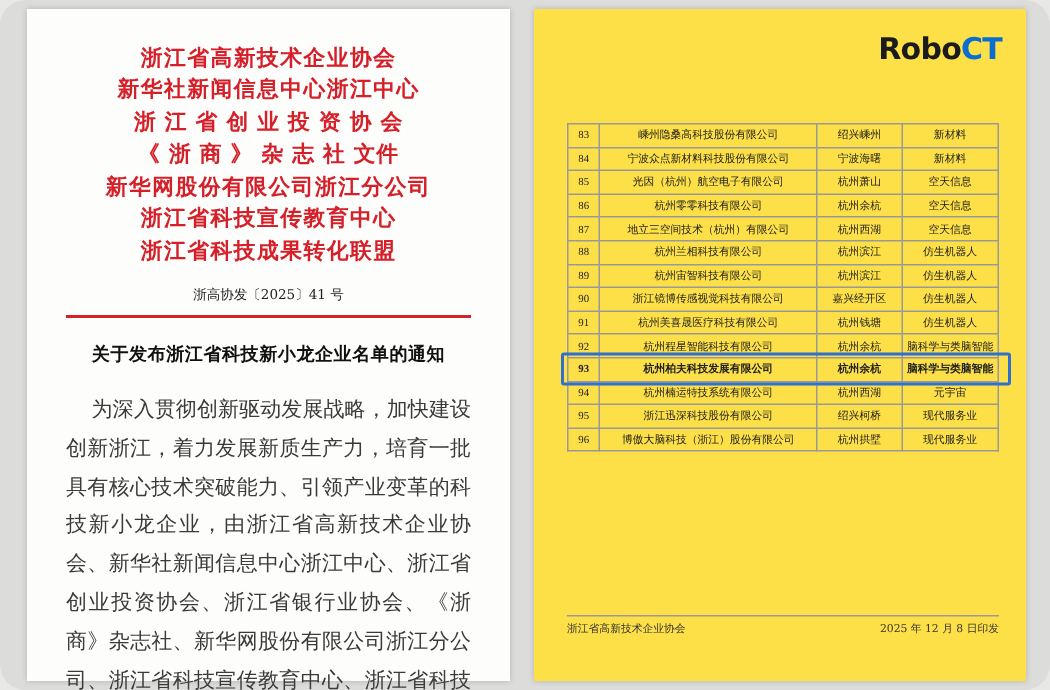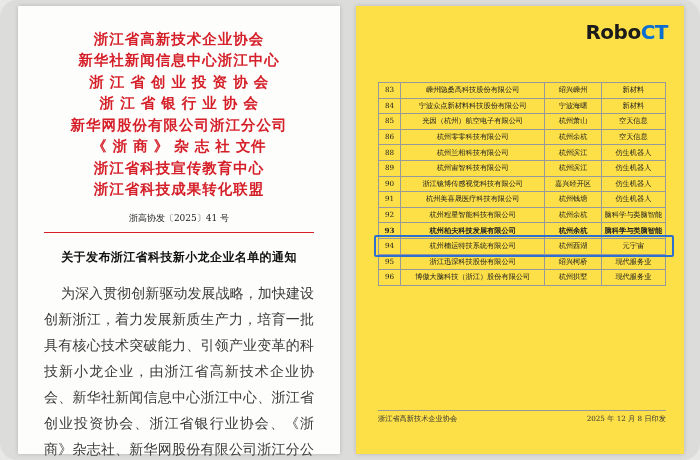--- a/index.html
+++ b/index.html
@@ -126,20 +126,21 @@
   }
   table.listing td {
     border: 0.8px solid #999;
     font-size: 7.2px;
     color: #202020;
     padding: 2.3px 2px;
     height: 10px;
     line-height: 1.15;
     white-space: nowrap;
     overflow: hidden;
+    font-family: Liberation Serif, serif;
   }
   td.c-no {
     width: 20px;
     text-align: center;
   }
   td.c-name {
     width: 150px;
     text-align: center;
   }
   td.c-region {
@@ -188,23 +189,22 @@
 <body>
 
 <div class="stage">
 
   <div class="page-left">
     <div class="inner">
       <div class="red-head">
         <span class="l">浙江省高新技术企业协会</span>
         <span class="l">新华社新闻信息中心浙江中心</span>
         <span class="l wide">浙 江 省 创 业 投 资 协 会</span>
-        <span class="l wide">浙 江 省 银 行 业 协 会</span>
+        <span class="l wide">《 浙 商 》 杂 志 社 文件</span>
         <span class="l">新华网股份有限公司浙江分公司</span>
-        <span class="l wide">《 浙 商 》 杂 志 社 文件</span>
         <span class="l">浙江省科技宣传教育中心</span>
         <span class="l">浙江省科技成果转化联盟</span>
       </div>
       <div class="doc-no">浙高协发〔2025〕41 号</div>
       <div class="red-rule"></div>
       <div class="doc-title">关于发布浙江省科技新小龙企业名单的通知</div>
       <div class="body-para">为深入贯彻创新驱动发展战略，加快建设创新浙江，着力发展新质生产力，培育一批具有核心技术突破能力、引领产业变革的科技新小龙企业，由浙江省高新技术企业协会、新华社新闻信息中心浙江中心、浙江省创业投资协会、浙江省银行业协会、《浙商》杂志社、新华网股份有限公司浙江分公司、浙江省科技宣传教育中心、浙江省科技成果转化联盟联合组织开展了浙江省科技新小龙企业评选工作。经企业自主申报、专家评审、社会公示等程序，现将浙江省科技新小龙企业名单予以发布。</div>
       <div class="page-num">— 1 —</div>
     </div>
   </div>
@@ -232,20 +232,26 @@
             <td class="c-region">杭州萧山</td>
             <td class="c-ind">空天信息</td>
           </tr>
           <tr>
             <td class="c-no">86</td>
             <td class="c-name">杭州零零科技有限公司</td>
             <td class="c-region">杭州余杭</td>
             <td class="c-ind">空天信息</td>
           </tr>
           <tr>
+            <td class="c-no">87</td>
+            <td class="c-name">地立三空间技术（杭州）有限公司</td>
+            <td class="c-region">杭州西湖</td>
+            <td class="c-ind">空天信息</td>
+          </tr>
+          <tr>
             <td class="c-no">88</td>
             <td class="c-name">杭州兰相科技有限公司</td>
             <td class="c-region">杭州滨江</td>
             <td class="c-ind">仿生机器人</td>
           </tr>
           <tr>
             <td class="c-no">89</td>
             <td class="c-name">杭州宙智科技有限公司</td>
             <td class="c-region">杭州滨江</td>
             <td class="c-ind">仿生机器人</td>

